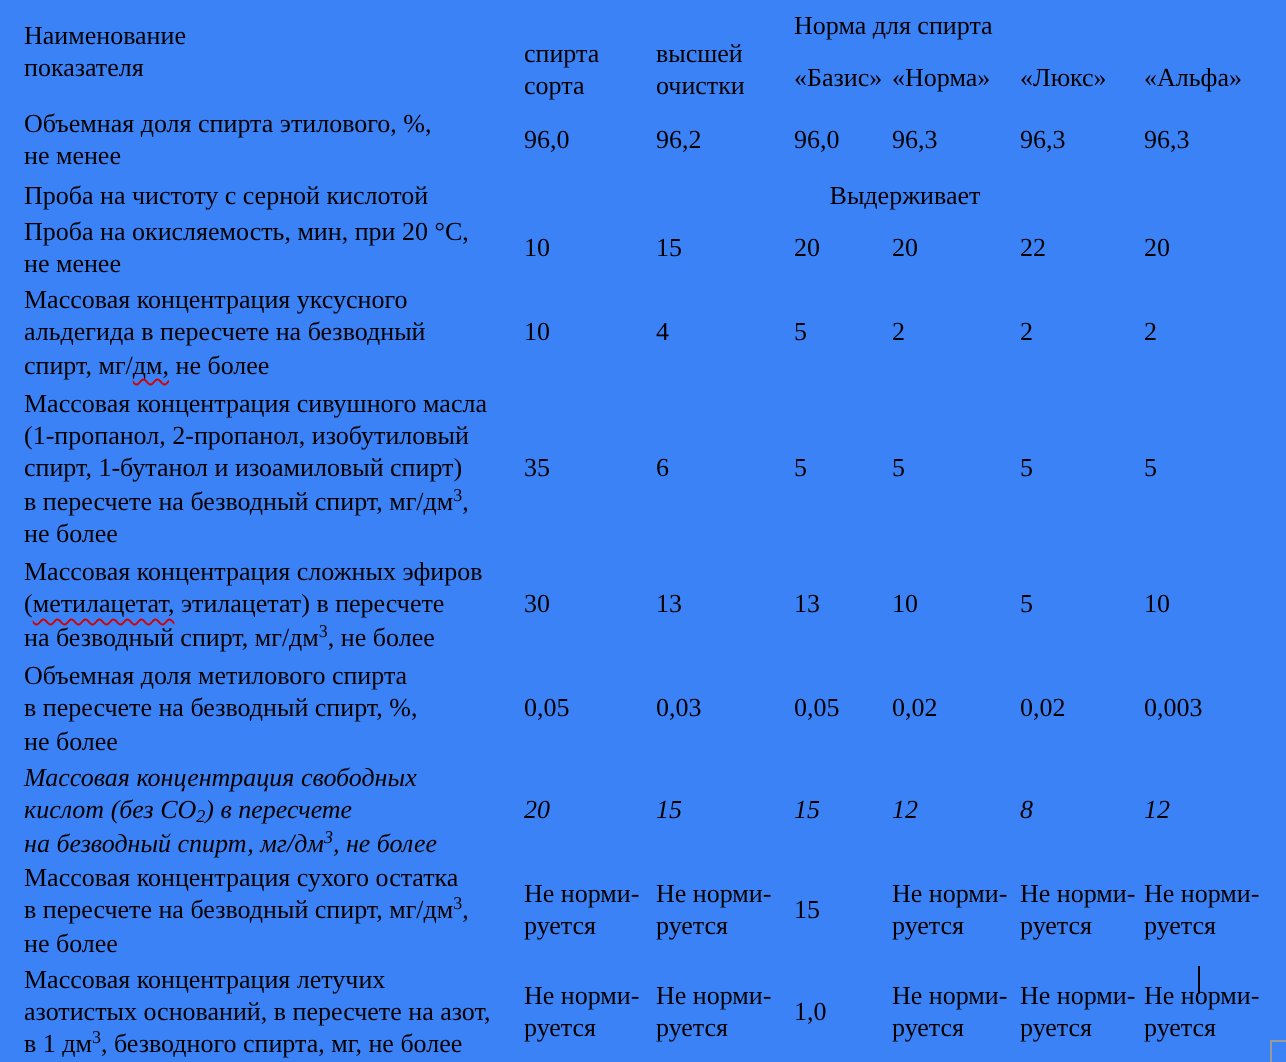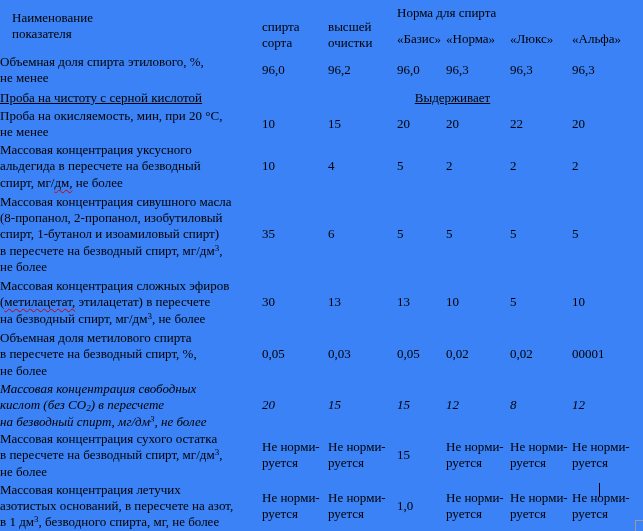--- a/index.html
+++ b/index.html
@@ -24,21 +24,21 @@
     text-align:left;
     vertical-align:middle;
     white-space:pre;
     padding:0;
     overflow:visible;
   }
   thead tr{height:26px;}
   th.name-col{padding-left:12px;vertical-align:middle;}
   th.bot{vertical-align:bottom;padding-bottom:1px;}
   th.grp{vertical-align:middle;}
-  td.label-cell{}
+  td.label-cell{padding-left:12px;}
   td.merged-cell{text-align:center;}
   .sup{font-size:9px;vertical-align:4.5px;line-height:0;}
   .sub{font-size:9px;vertical-align:-2px;line-height:0;}
   .spell{
     text-decoration:underline;
     text-decoration-style:wavy;
     text-decoration-color:var(--spell,#d40000);
     text-decoration-thickness:1px;
     text-underline-offset:2px;
     text-decoration-skip-ink:none;
@@ -92,21 +92,21 @@
         <tr style="height: 36px;">
           <td class="label-cell"><span>Объемная доля спирта этилового, %,
 не менее</span></td>
           <td class="value-cell">96,0</td>
           <td class="value-cell">96,2</td>
           <td class="value-cell">96,0</td>
           <td class="value-cell">96,3</td>
           <td class="value-cell">96,3</td>
           <td class="value-cell">96,3</td>
         </tr>
-        <tr style="height: 20px; text-decoration: underline;">
+        <tr style="height: 20px;">
           <td class="label-cell"><span>Проба на чистоту с серной кислотой</span></td>
           <td colspan="6" class="merged-cell">Выдерживает</td>
         </tr>
         <tr style="height: 32px;">
           <td class="label-cell"><span>Проба на окисляемость, мин, при 20 °С,
 не менее</span></td>
           <td class="value-cell">10</td>
           <td class="value-cell">15</td>
           <td class="value-cell">20</td>
           <td class="value-cell">20</td>
@@ -119,21 +119,21 @@
 спирт, мг/</span><span class="spell">дм,</span><span> не более</span></td>
           <td class="value-cell">10</td>
           <td class="value-cell">4</td>
           <td class="value-cell">5</td>
           <td class="value-cell">2</td>
           <td class="value-cell">2</td>
           <td class="value-cell">2</td>
         </tr>
         <tr style="height: 84px;">
           <td class="label-cell"><span>Массовая концентрация сивушного масла
-(8-пропанол, 2-пропанол, изобутиловый
+(1-пропанол, 2-пропанол, изобутиловый
 спирт, 1-бутанол и изоамиловый спирт)
 в пересчете на безводный спирт, мг/дм</span><span class="sup">3</span><span>,
 не более</span></td>
           <td class="value-cell">35</td>
           <td class="value-cell">6</td>
           <td class="value-cell">5</td>
           <td class="value-cell">5</td>
           <td class="value-cell">5</td>
           <td class="value-cell">5</td>
         </tr>
@@ -150,21 +150,21 @@
         </tr>
         <tr style="height: 52px;">
           <td class="label-cell"><span>Объемная доля метилового спирта
 в пересчете на безводный спирт, %,
 не более</span></td>
           <td class="value-cell">0,05</td>
           <td class="value-cell">0,03</td>
           <td class="value-cell">0,05</td>
           <td class="value-cell">0,02</td>
           <td class="value-cell">0,02</td>
-          <td class="value-cell">00001</td>
+          <td class="value-cell">0,003</td>
         </tr>
         <tr style="height: 50px; font-style: italic;">
           <td class="label-cell"><span>Массовая концентрация свободных
 кислот (без CO</span><span class="sub">2</span><span>) в пересчете
 на безводный спирт, мг/дм</span><span class="sup">3</span><span>, не более</span></td>
           <td class="value-cell">20</td>
           <td class="value-cell">15</td>
           <td class="value-cell">15</td>
           <td class="value-cell">12</td>
           <td class="value-cell">8</td>

